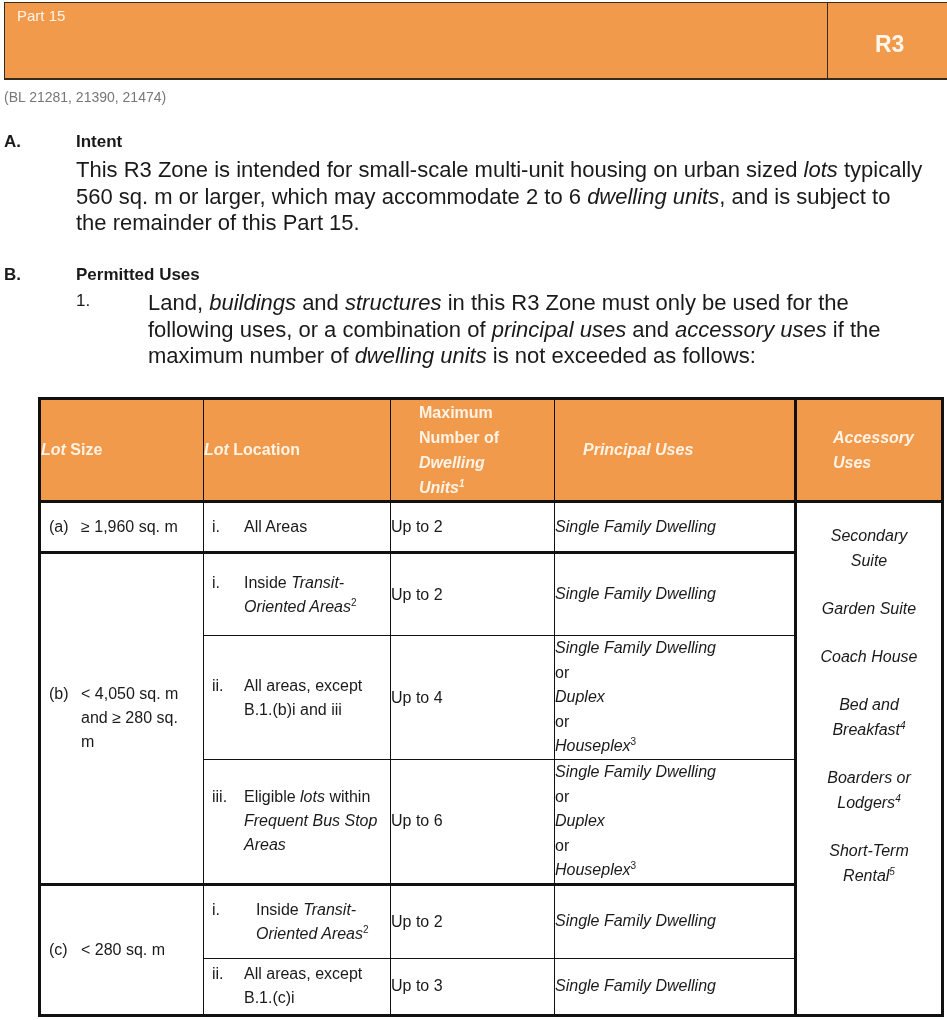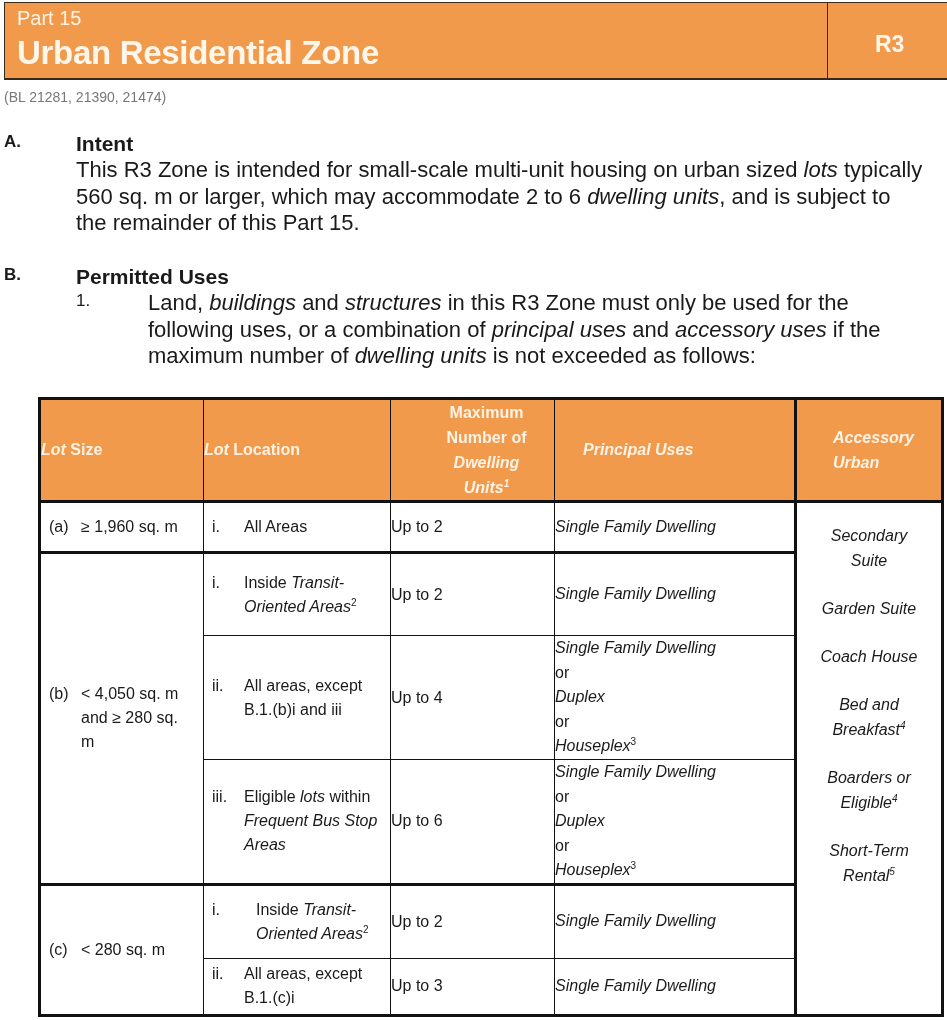--- a/index.html
+++ b/index.html
@@ -2,26 +2,26 @@
 <html><head>
 <meta charset="utf-8">
 <style>
   html, body { margin: 0; padding: 0; background: #ffffff; }
   body { width: 947px; height: 1020px; overflow: hidden; position: relative;
          font-family: "Liberation Sans", sans-serif; color: #1a1a1a; }
   .banner { position: absolute; left: 4px; top: 2px; width: 943px; height: 78px;
             background: #f29a4c; border-top: 1px solid #3a2a1a; border-bottom: 2px solid #3a2a1a;
             border-left: 1px solid #3a2a1a; box-sizing: border-box; }
   .banner .divider { position: absolute; left: 822px; top: 0; bottom: 0; width: 1px; background: #3a2a1a; }
-  .banner .part { position: absolute; left: 12px; top: 4px; font-size: 20px; color: #fff4e8; }
+  .banner .part { position: absolute; left: 12px; top: 4px; font-size: 15px; color: #fff4e8; }
   .banner .title { position: absolute; left: 12px; top: 31px; font-size: 33px; font-weight: bold; color: #fff6ec; letter-spacing: -0.3px; }
   .banner .code { position: absolute; left: 870px; top: 28px; font-size: 23px; font-weight: bold; color: #fff6ec; }
   .bylaw { position: absolute; left: 4px; top: 89px; font-size: 14px; color: #777; }
   .sec-letter { position: absolute; left: 4px; font-size: 17px; font-weight: bold; }
-  .sec-title { position: absolute; left: 76px; font-size: 21px; font-weight: bold; }
+  .sec-title { position: absolute; left: 76px; font-size: 17px; font-weight: bold; }
   .para { position: absolute; font-size: 22px; line-height: 26.5px; }
   .para i { font-style: italic; }
   .num { position: absolute; left: 76px; font-size: 17px; }
 
   table.uses { position: absolute; left: 38px; top: 397px; width: 903px; border-collapse: collapse;
                font-size: 16px; table-layout: fixed; }
   table.uses th, table.uses td { border: 1px solid #111; padding: 0; vertical-align: middle; }
   table.uses th { background: #f29a4c; color: #fff3e6; font-style: italic; font-weight: bold; font-size: 16px; height: 98px; }
   .thick-top { border-top: 3px solid #111 !important; }
   .thick-left { border-left: 3px solid #111 !important; }
@@ -35,21 +35,20 @@
   .acc { text-align: center; font-style: italic; line-height: 25px; }
   .acc div { margin-bottom: 23px; }
   sup { font-size: 10px; vertical-align: super; line-height: 0; }
   .hdr-left { text-align: left; padding-left: 28px !important; }
 </style>
 </head>
 <body>
 
 <div class="banner">
   <span class="part">Part 15</span>
-  <span class="title">Urban Residential Zone</span>
   <span class="divider"></span>
   <span class="code">R3</span>
 </div>
 <div class="bylaw">(BL 21281, 21390, 21474)</div>
 
 <div class="sec-letter" style="top:132px">A.</div>
 <div class="sec-title" style="top:132px">Intent</div>
 <div class="para" id="intent-para" style="left:76px; top:157px; width:850px;"><span>This R3 Zone is intended for small-scale multi-unit housing on urban sized </span><i>lots</i><span> typically 560 sq. m or larger, which may accommodate 2 to 6 </span><i>dwelling units</i><span>, and is subject to the remainder of this Part 15.</span></div>
 
 <div class="sec-letter" style="top:265px">B.</div>
@@ -62,30 +61,30 @@
     <col style="width:164px">
       <col style="width:187px">
       <col style="width:164px">
       <col style="width:241px">
       <col style="width:147px">
   </colgroup>
   <tbody>
       <tr>
     <th class="thick-top thick-left center"><span>Lot</span><span style="font-style:normal"> Size</span></th>
     <th class="thick-top center"><span>Lot</span><span style="font-style:normal"> Location</span></th>
-    <th class="thick-top hdr-left" style="line-height:25px; text-align:center; padding-left:28px; font-style:normal;">
+    <th class="thick-top hdr-left" style="line-height:25px; text-align:left; padding-left:28px; font-style:normal;">
       <div>Maximum</div>
           <div>Number of</div>
           <div style="font-style:italic">Dwelling</div>
           <div style="font-style:italic"><span>Units</span><sup>1</sup></div>
     </th>
     <th class="thick-top hdr-left">Principal Uses</th>
     <th class="thick-top thick-right thick-left hdr-left" style="line-height:25px; padding-left:36px !important;">
           <div>Accessory</div>
-          <div>Urban</div>
+          <div>Uses</div>
         </th>
   </tr>
 
   <tr style="height:51px" class="thick-top">
     <td class="thick-left thick-top thick-bottom">
           <div class="cell-flex">
             <span class="roman">(a)</span>
             <span>≥ 1,960 sq. m</span>
           </div>
         </td>
@@ -95,21 +94,21 @@
             <span>All Areas</span>
           </div>
         </td>
     <td class="thick-top thick-bottom center">Up to 2</td>
     <td class="thick-top thick-bottom pu"><i>Single Family Dwelling</i></td>
     <td class="thick-top thick-left thick-right thick-bottom acc" rowspan="6" id="acc-cell" style="padding-top:20px; vertical-align:top;">
           <div style="padding: 0px 22px;"><span>Secondary Suite</span></div>
           <div style="padding: 0px 14px;"><span>Garden Suite</span></div>
           <div style="padding: 0px 14px;"><span>Coach House</span></div>
           <div style="padding: 0px 14px;"><span>Bed and Breakfast</span><sup>4</sup></div>
-          <div style="padding: 0px 14px;"><span>Boarders or Eligible</span><sup>4</sup></div>
+          <div style="padding: 0px 14px;"><span>Boarders or Lodgers</span><sup>4</sup></div>
           <div style="padding: 0px 14px;"><span>Short-Term Rental</span><sup>5</sup></div>
         </td>
   </tr>
 
   <tr style="height:83px">
     <td class="thick-left thick-bottom" rowspan="3">
           <div class="cell-flex">
             <span class="roman">(b)</span>
             <span>&lt; 4,050 sq. m and ≥ 280 sq. m</span>
           </div>

